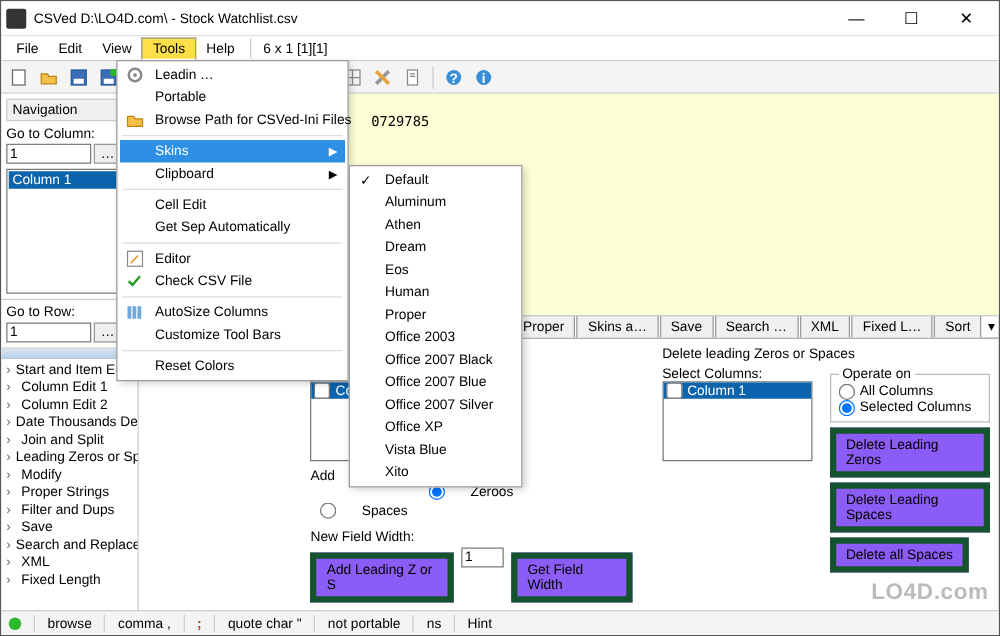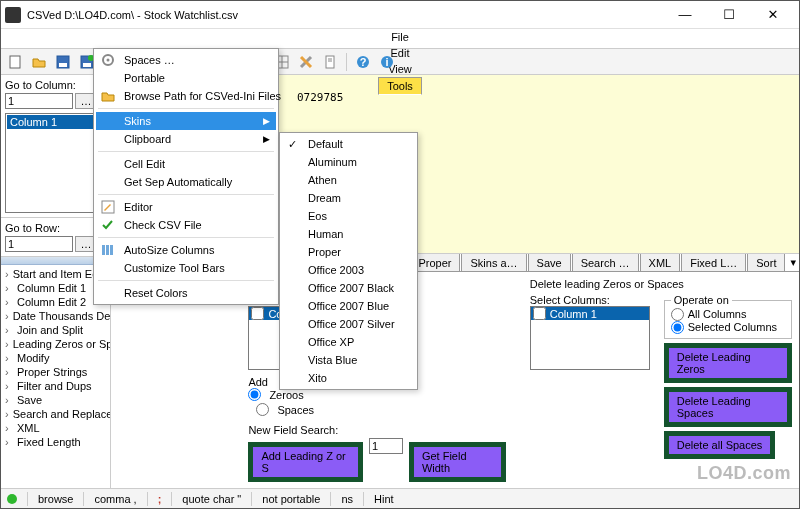--- a/index.html
+++ b/index.html
@@ -2,21 +2,21 @@
 <html><head>
 <meta charset="utf-8">
 <style>
 * { box-sizing: border-box; margin: 0; padding: 0; font-family: "Segoe UI", Tahoma, sans-serif; font-size: 11px; }
 body { background: #fff; width: 800px; height: 509px; overflow: hidden; position: relative; border: 1px solid #555; }
 .titlebar { height: 28px; background: #fff; display: flex; align-items: center; padding: 0 4px; border-bottom: 1px solid #e0e0e0; }
 .titlebar .icon { width: 16px; height: 16px; margin-right: 6px; background: #333; border-radius: 2px; }
 .titlebar .title { flex: 1; color: #000; }
 .win-controls { display: flex; }
 .win-controls div { width: 44px; height: 26px; display: flex; align-items: center; justify-content: center; color: #000; font-size: 13px; }
-.menubar { height: 20px; background: #fff; display: flex; align-items: center; padding: 0 4px; border-bottom: 1px solid #ccc; flex-direction: column; }
+.menubar { height: 20px; background: #fff; display: flex; align-items: center; padding: 0 4px; border-bottom: 1px solid #ccc; }
 .menubar .mitem { padding: 2px 8px; cursor: default; }
 .menubar .mitem.open { background: #fde047; border: 1px solid #999; border-bottom: 1px solid #fff; position: relative; z-index: 11; }
 .menubar .sep { width: 1px; height: 16px; background: #ccc; margin: 0 4px; }
 .menubar .info { padding: 2px 6px; }
 .toolbar { height: 26px; background: #f4f4f4; border-bottom: 1px solid #ccc; display: flex; align-items: center; padding: 0 4px; gap: 4px; }
 .toolbar .tbtn { width: 20px; height: 20px; display: flex; align-items: center; justify-content: center; border-radius: 2px; }
 .toolbar .tsep { width: 1px; height: 18px; background: #ccc; margin: 0 2px; }
 .mainarea { display: flex; height: 413px; }
 .leftpanel { width: 110px; border-right: 1px solid #ccc; display: flex; flex-direction: column; background: #fff; }
 .navpane { padding: 4px; border-bottom: 1px solid #ccc; }
@@ -38,21 +38,21 @@
 .tabstrip .tab { padding: 3px 8px; border: 1px solid #999; border-bottom: none; margin-right: 1px; background: #f0f0f0; white-space: nowrap; position: relative; top: 1px; }
 .tabstrip .tab.active { background: #fff; }
 .tabstrip .arrows { padding: 2px 4px; }
 .tabbody { flex: 1; padding: 6px 8px; display: flex; gap: 24px; }
 .group { }
 .group h4 { font-weight: normal; margin-bottom: 4px; }
 .selbox { width: 120px; height: 64px; border: 1px solid #7a7a7a; background: #fff; }
 .selbox .row { display: flex; align-items: center; padding: 0px 2px; background: #0a64ad; color: #fff; }
 .selbox .row input[type=checkbox]{ margin-right:4px; accent-color:#fff; }
 .radioset { margin: 6px 0; }
-.radioset label { display: flex; align-items: center; gap: 8px; margin-bottom: 2px; }
+.radioset label { display: flex; align-items: center; gap: 20px; margin-bottom: 2px; justify-content: center; }
 .btn { border: 5px solid #14532d; background: #8b5cf6; padding: 3px 8px; margin-top: 4px; display: inline-block; }
 .fieldrow { display:flex; align-items:flex-start; gap:6px; margin-top:2px;}
 .spin { width: 34px; border:1px solid #7a7a7a; padding:1px 2px;}
 .fsetlabel { border:1px solid #bbb; padding:2px 6px 4px; }
 .fsetlabel legend{ padding:0 3px; }
 .statusbar { position:absolute; bottom:0; left:0; right:0; height:20px; border-top:1px solid #ccc; background:#f4f4f4; display:flex; align-items:center; padding:0 6px; gap:10px;}
 .statusbar .dot{ width:10px; height:10px; border-radius:50%; background:#2eb82e;}
 .statusbar .ssep{ width:1px; height:14px; background:#ccc;}
 .statusbar .red{ color:#c0392b; font-weight:bold;}
 
@@ -180,20 +180,21 @@
       <svg width="14" height="14">
         <circle cx="7" cy="7" r="6" fill="#3a8fd4"></circle>
         <text x="7" y="11" text-anchor="middle" fill="#fff" font-size="10" font-weight="bold">i</text>
       </svg>
     </div>
 </div>
 
 <div class="mainarea">
   <div class="leftpanel">
     <div class="navpane">
+      <div class="navtitle">Navigation</div>
       <label>Go to Column:</label>
       <div class="navrow">
         <input value="1" style="">
         <button>…</button>
       </div>
       <div class="collist">
         <div class="col">Column 1</div>
       </div>
     </div>
     <div class="navpane" style="border-bottom:none;">
@@ -296,21 +297,21 @@
           <div>Add</div>
           <label>
               <input type="radio" checked="" style=""> 
               <span>Zeroos</span>
             </label>
           <label style="display:inline-flex; margin-left:8px;">
               <input type="radio" style=""> 
               <span>Spaces</span>
             </label>
         </div>
-        <div>New Field Search:</div>
+        <div>New Field Width:</div>
         <div class="fieldrow">
           <span class="btn">Add Leading Z or S</span>
           <input class="spin" value="1" style="">
           <span class="btn">Get Field Width</span>
         </div>
       </div>
 
       <div class="group">
         <h4>Delete leading Zeros or Spaces</h4>
         <div style="display:flex; gap:14px;">
@@ -364,21 +365,21 @@
 </div>
 
 <div class="menu" style="left:92px; top:47px; width:186px;">
   <div class="mi">
       <span class="ic">
         <svg width="14" height="14">
           <circle cx="7" cy="7" r="5" fill="none" stroke="#888" stroke-width="2"></circle>
           <circle cx="7" cy="7" r="1.5" fill="#888"></circle>
         </svg>
       </span>
-      <span>Spaces …</span>
+      <span>Leadin …</span>
     </div>
   <div class="mi">
       <span>Portable</span>
     </div>
   <div class="mi">
       <span class="ic">
         <svg width="14" height="14">
           <path d="M1 4h5l1 2h6v6H1z" fill="#f5c04a" stroke="#b8860b"></path>
         </svg>
       </span>

